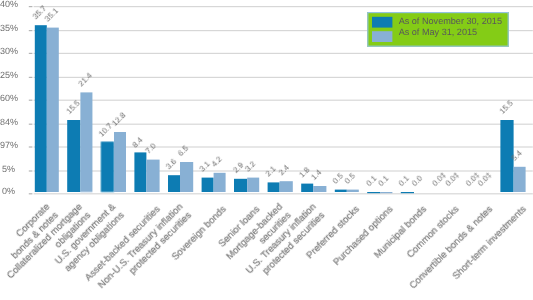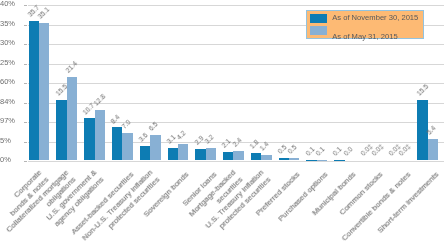--- a/index.html
+++ b/index.html
@@ -2,44 +2,44 @@
 <html><head>
 <meta charset="utf-8">
 <style>
   html,body{margin:0;padding:0;}
   body{width:444px;height:250px;background:#ffffff;
        font-family:"Liberation Sans",sans-serif;overflow:hidden;}
   #chart{position:relative;width:444px;height:250px;transform:translateZ(0);}
 
   .gridline{position:absolute;height:1px;background:#d7d7d7;}
   .ytick{position:absolute;width:3px;height:1px;background:#b5b5b5;}
-    .ylabel{position:absolute;transform:translateZ(0);text-align:left;font-size:7.5px;color:#6f6f6f;
+    .ylabel{position:absolute;transform:translateZ(0);text-align:center;font-size:7.5px;color:#6f6f6f;
           line-height:8px;white-space:nowrap;}
 
   .bar{position:absolute;}
   .dlabel{position:absolute;font-size:6.6px;color:#6a6a6a;white-space:nowrap;
           line-height:4.57px;transform-origin:0% 100%;transform:rotate(-45deg) translateZ(0);}
   .xwrap{position:absolute;transform-origin:100% 0%;transform:rotate(-45deg) translateZ(0);
          width:160px;margin-left:-160px;}
   .xlabel{font-size:8px;color:#7a7a7a;white-space:nowrap;text-align:right;
           line-height:9.5px;-webkit-text-stroke:0.16px #7a7a7a;}
 
-  #legend{position:absolute;border:1px solid #93c3df;background:#fdba74;box-sizing:border-box;z-index:10;}
+  #legend{position:absolute;border:1px solid #93c3df;background:#84cc16;box-sizing:border-box;z-index:10;}
   .lgsw{position:absolute;}
     .lgtxt{position:absolute;transform:translateZ(0);font-size:7.6px;color:#58585a;white-space:nowrap;line-height:7.6px;}
 </style>
 </head>
 <body>
 
 <div id="chart">
   <div id="legend" style="left: 305.5px; top: 9.5px; width: 118.8px; height: 29px;">
       <div class="lgsw" style="left: 3.7px; top: 3.9px; width: 17px; height: 8.2px; background: rgb(13, 124, 179);"></div>
       <div class="lgtxt" style="left: 25.7px; top: 3.6px;">As of November 30, 2015</div>
       <div class="lgsw" style="left: 3.7px; top: 15.9px; width: 17px; height: 8.2px; background: rgb(136, 176, 212);"></div>
-      <div class="lgtxt" style="left: 25.7px; top: 22px;">As of May 31, 2015</div>
+      <div class="lgtxt" style="left: 25.7px; top: 12px;">As of May 31, 2015</div>
     </div>
 <div class="gridline" style="top: 4.5px; left: 27.5px; width: 416.5px;"></div>
     <div class="ytick" style="top: 4.5px; left: 24px;"></div>
     <div class="ylabel" style="top: -0.0999999px; left: 0px; width: 14px;">40%</div>
     <div class="gridline" style="top: 24.5px; left: 27.5px; width: 416.5px;"></div>
     <div class="ytick" style="top: 24.5px; left: 24px;"></div>
     <div class="ylabel" style="top: 19.9px; left: 0px; width: 14px;">35%</div>
     <div class="gridline" style="top: 43.5px; left: 27.5px; width: 416.5px;"></div>
     <div class="ytick" style="top: 43.5px; left: 24px;"></div>
     <div class="ylabel" style="top: 38.9px; left: 0px; width: 14px;">30%</div>

